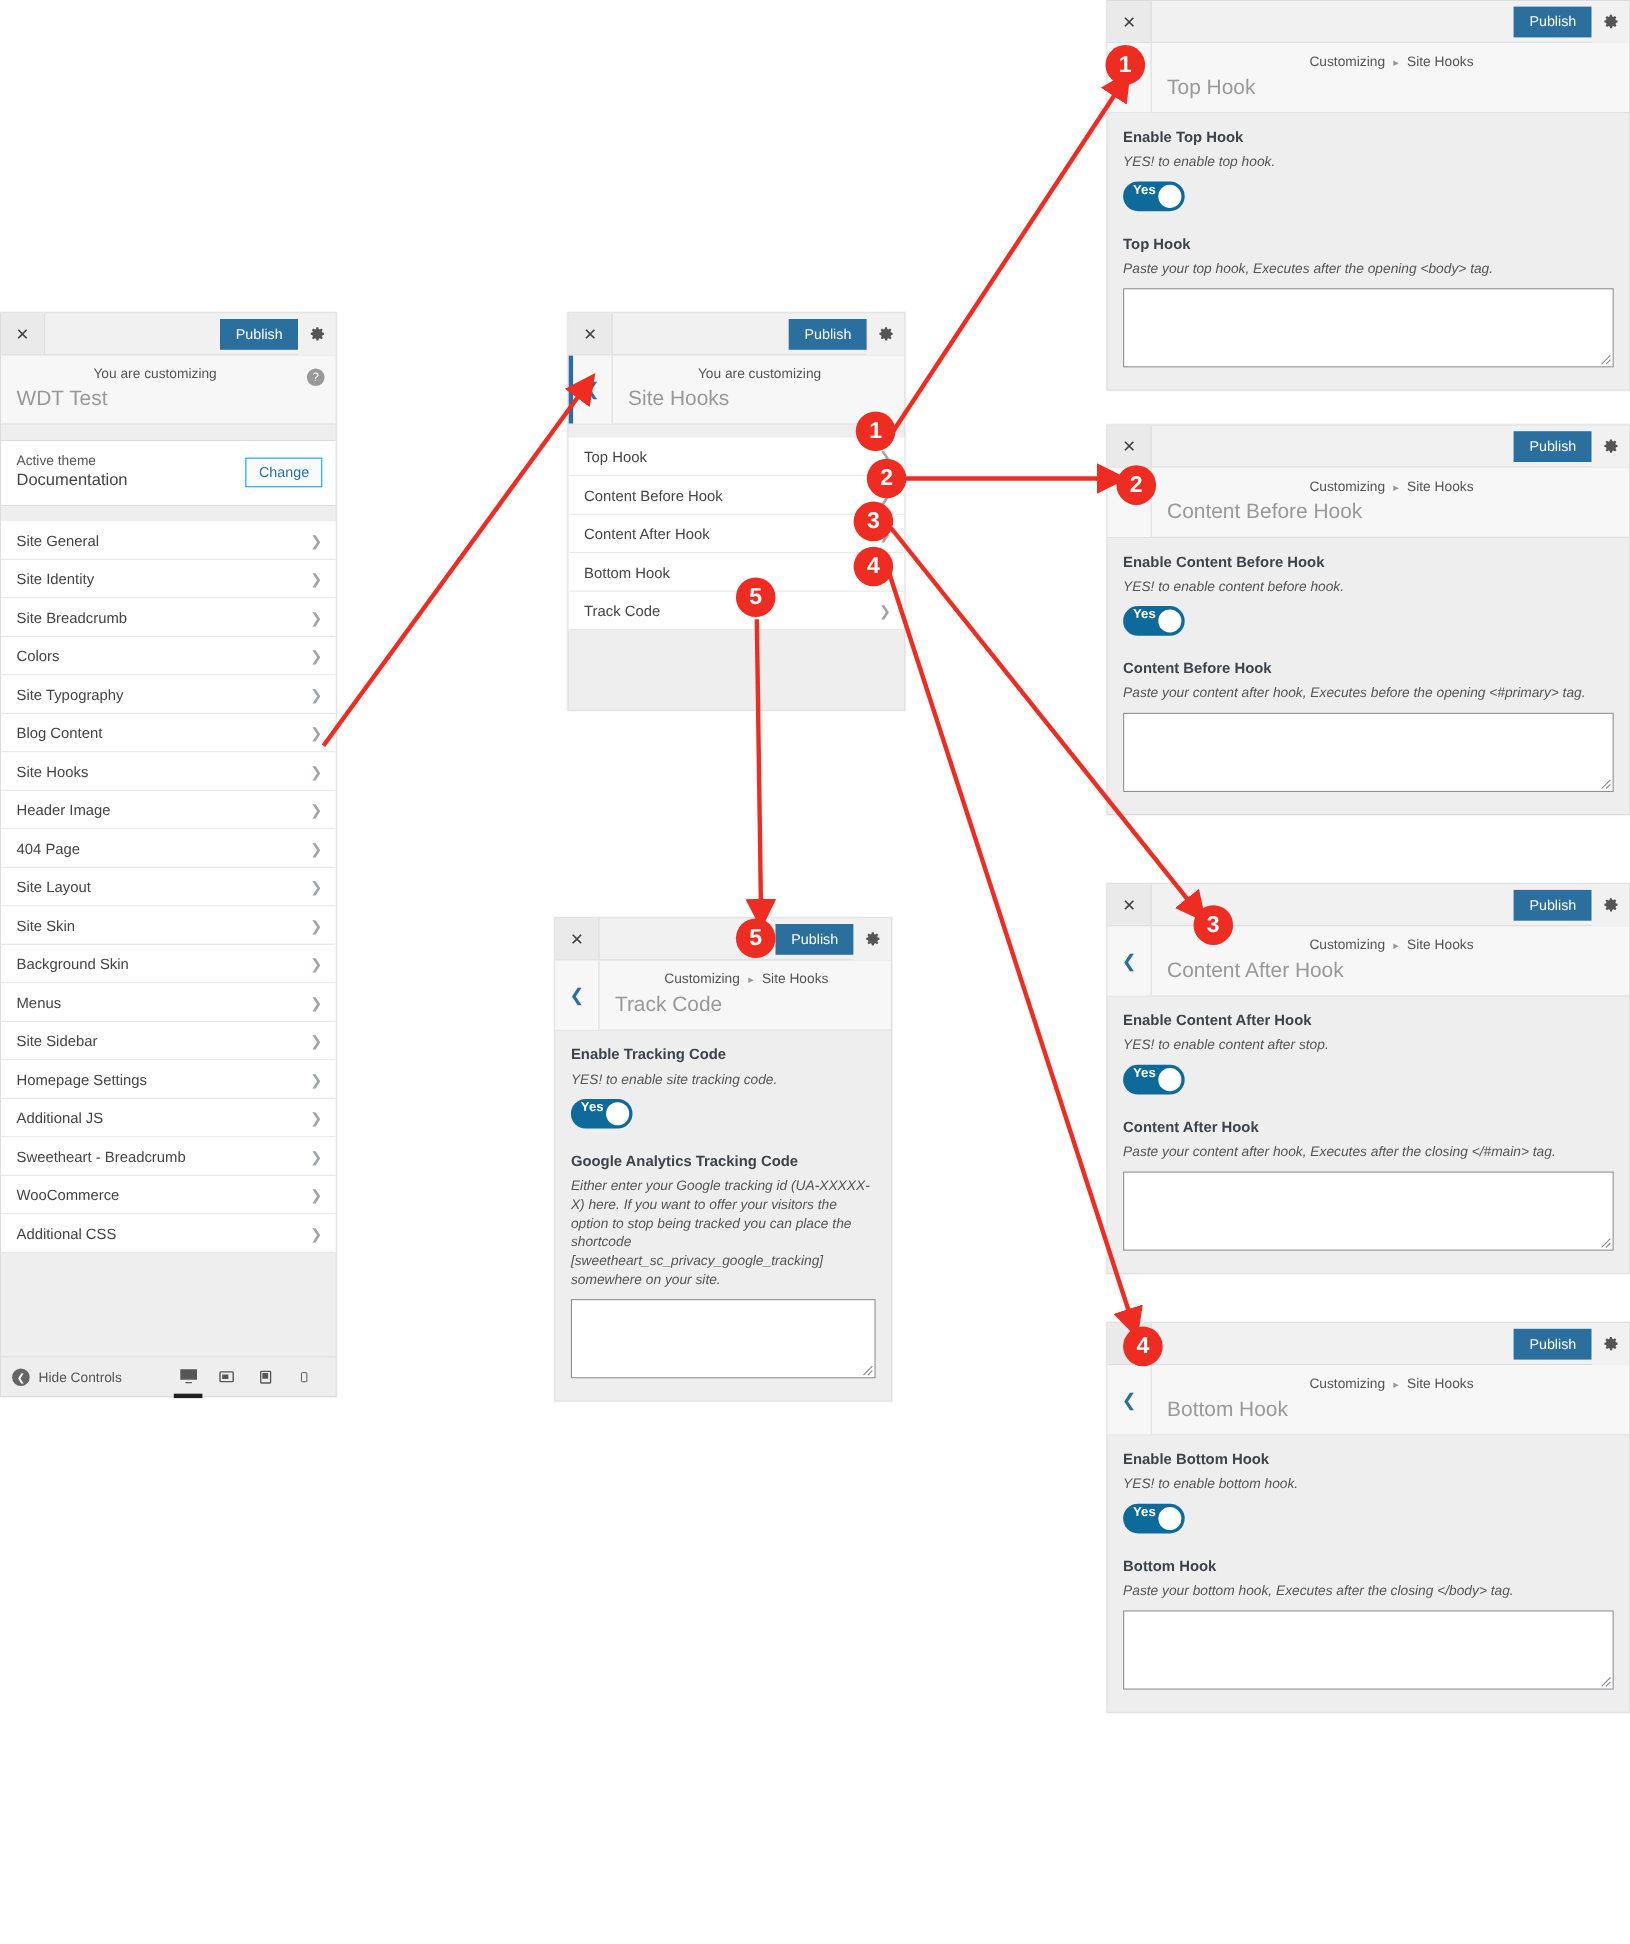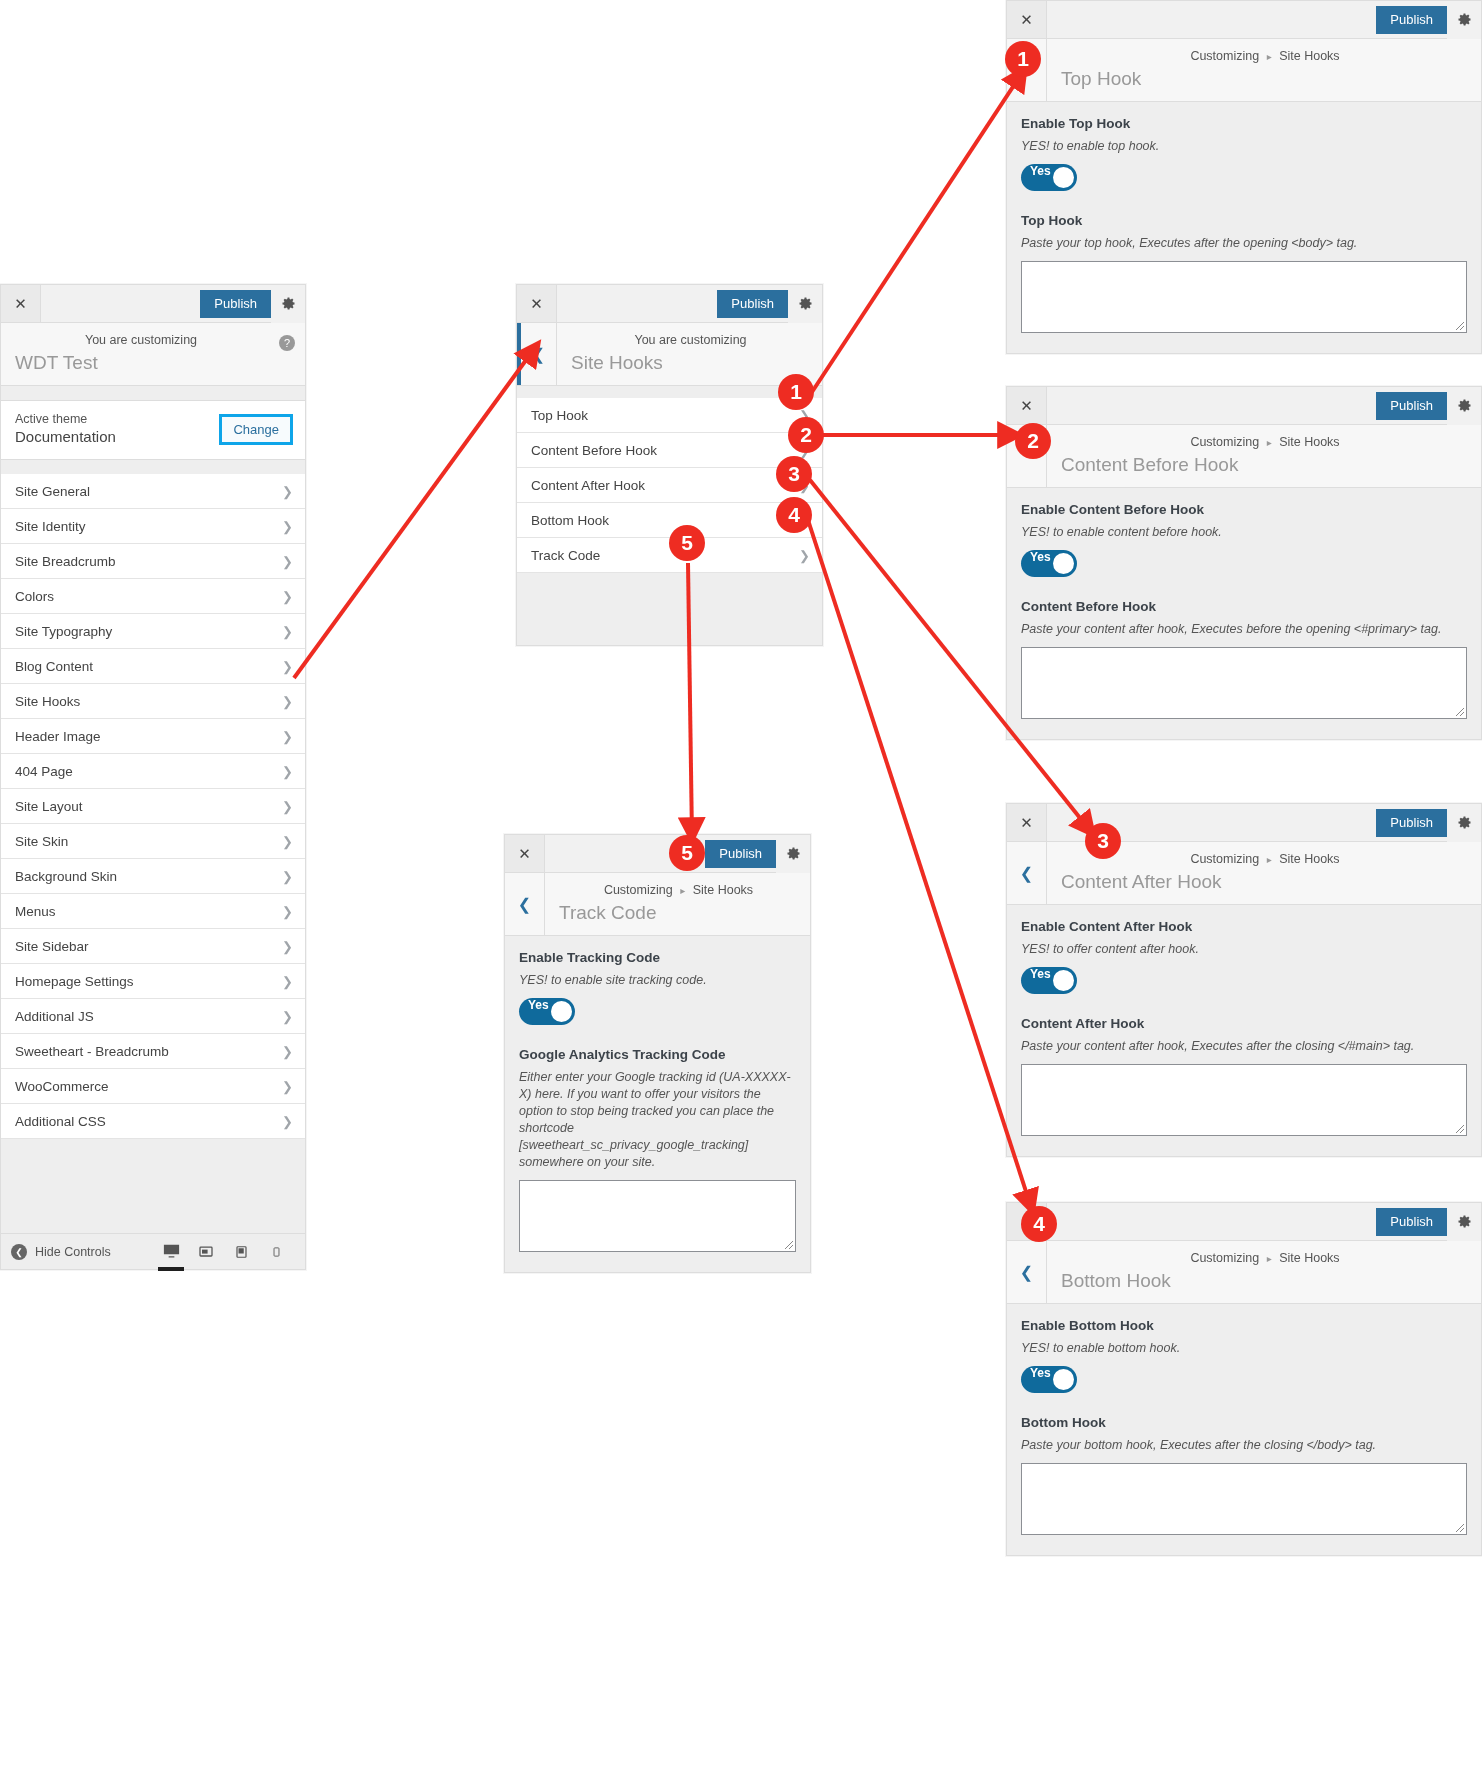--- a/index.html
+++ b/index.html
@@ -123,21 +123,21 @@
     background: #ffffff;
     border-top: 1px solid #dddddd;
     border-bottom: 1px solid #dddddd;
     padding: 10px 12px 12px 14px;
     display: flex; align-items: center;
   }
   .theme-texts { flex: 1; }
   .theme-label { font-size: 12.5px; color: #555; line-height: 16px; }
   .theme-name { font-size: 15px; color: #444; line-height: 20px; }
   .change-btn {
-    border: 3px solid #0ea5e9;
+    border: 1px solid #0ea5e9;
     color: #2b6f9e;
     background: #f7fbfd;
     font-size: 13px;
     padding: 5px 11px;
     cursor: pointer;
     font-family: "Liberation Sans", sans-serif;
   }
 
   
   .section-list { background: #ffffff; }
@@ -561,21 +561,21 @@
       <div class="hdr-small">
         <span>Customizing</span>
         <span class="crumb-sep">▸</span>
         <span>Site Hooks</span>
       </div>
       <div class="hdr-big">Content After Hook</div>
     </div>
   </div>
   <div class="ctrl-body">
     <div class="ctrl-title">Enable Content After Hook</div>
-    <div class="ctrl-desc">YES! to offer content after hook.</div>
+    <div class="ctrl-desc">YES! to enable content after stop.</div>
     <div class="toggle">
       <span class="tgl-text">Yes</span>
       <span class="knob"></span>
     </div>
     <div class="ctrl-group">
       <div class="ctrl-title">Content After Hook</div>
       <div class="ctrl-desc">Paste your content after hook, Executes after the closing &lt;/#main&gt; tag.</div>
       <div class="ta-wrap">
         <textarea class="code-area" style=""></textarea>
         <span class="ta-grip">

